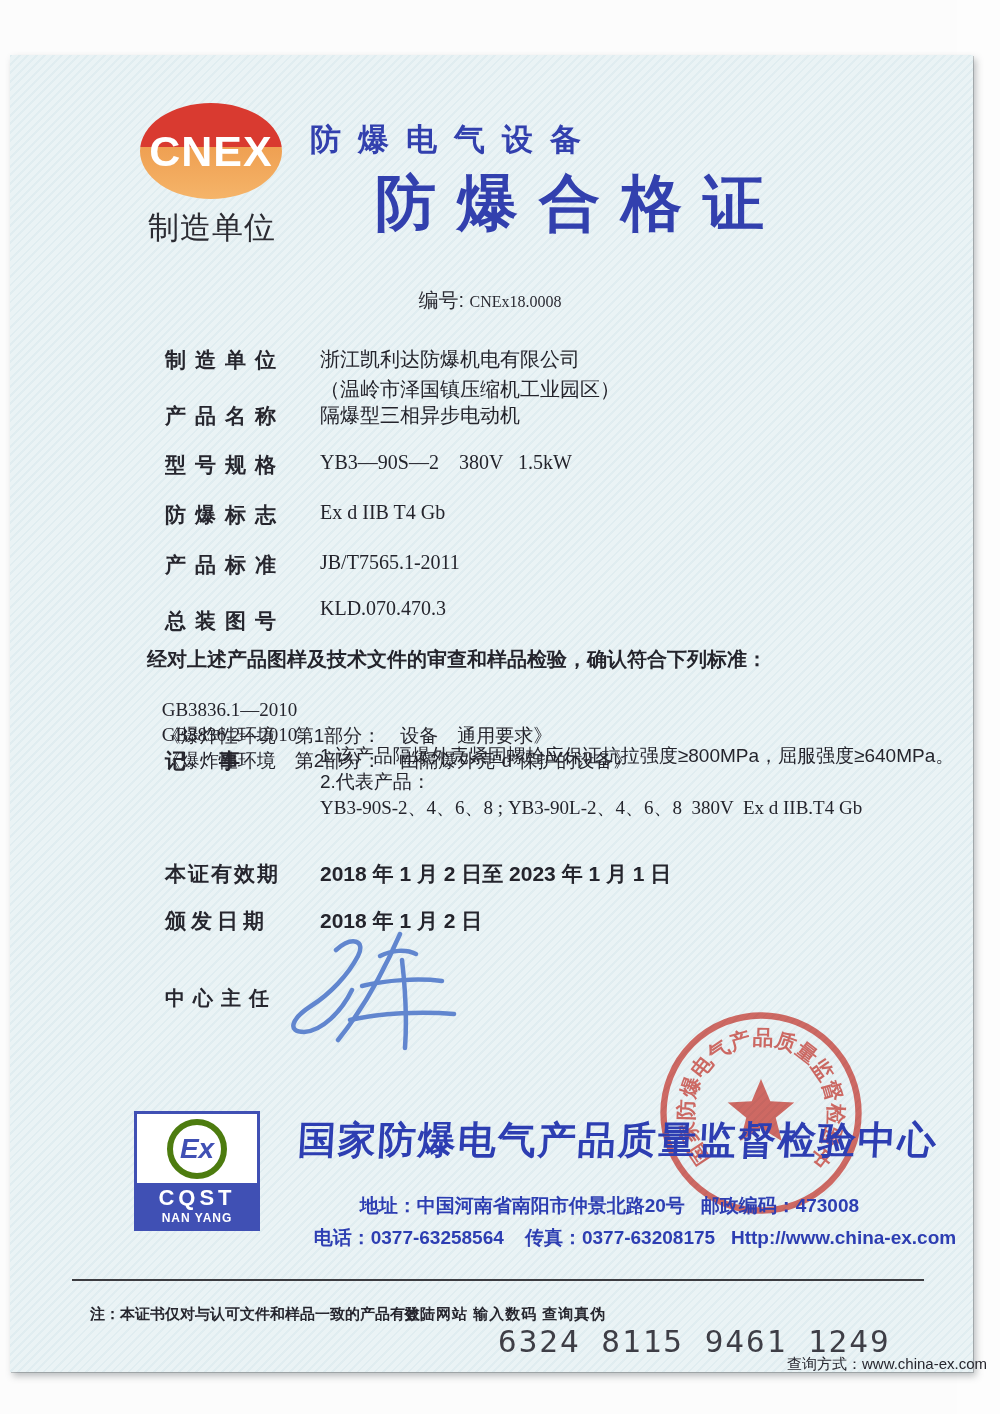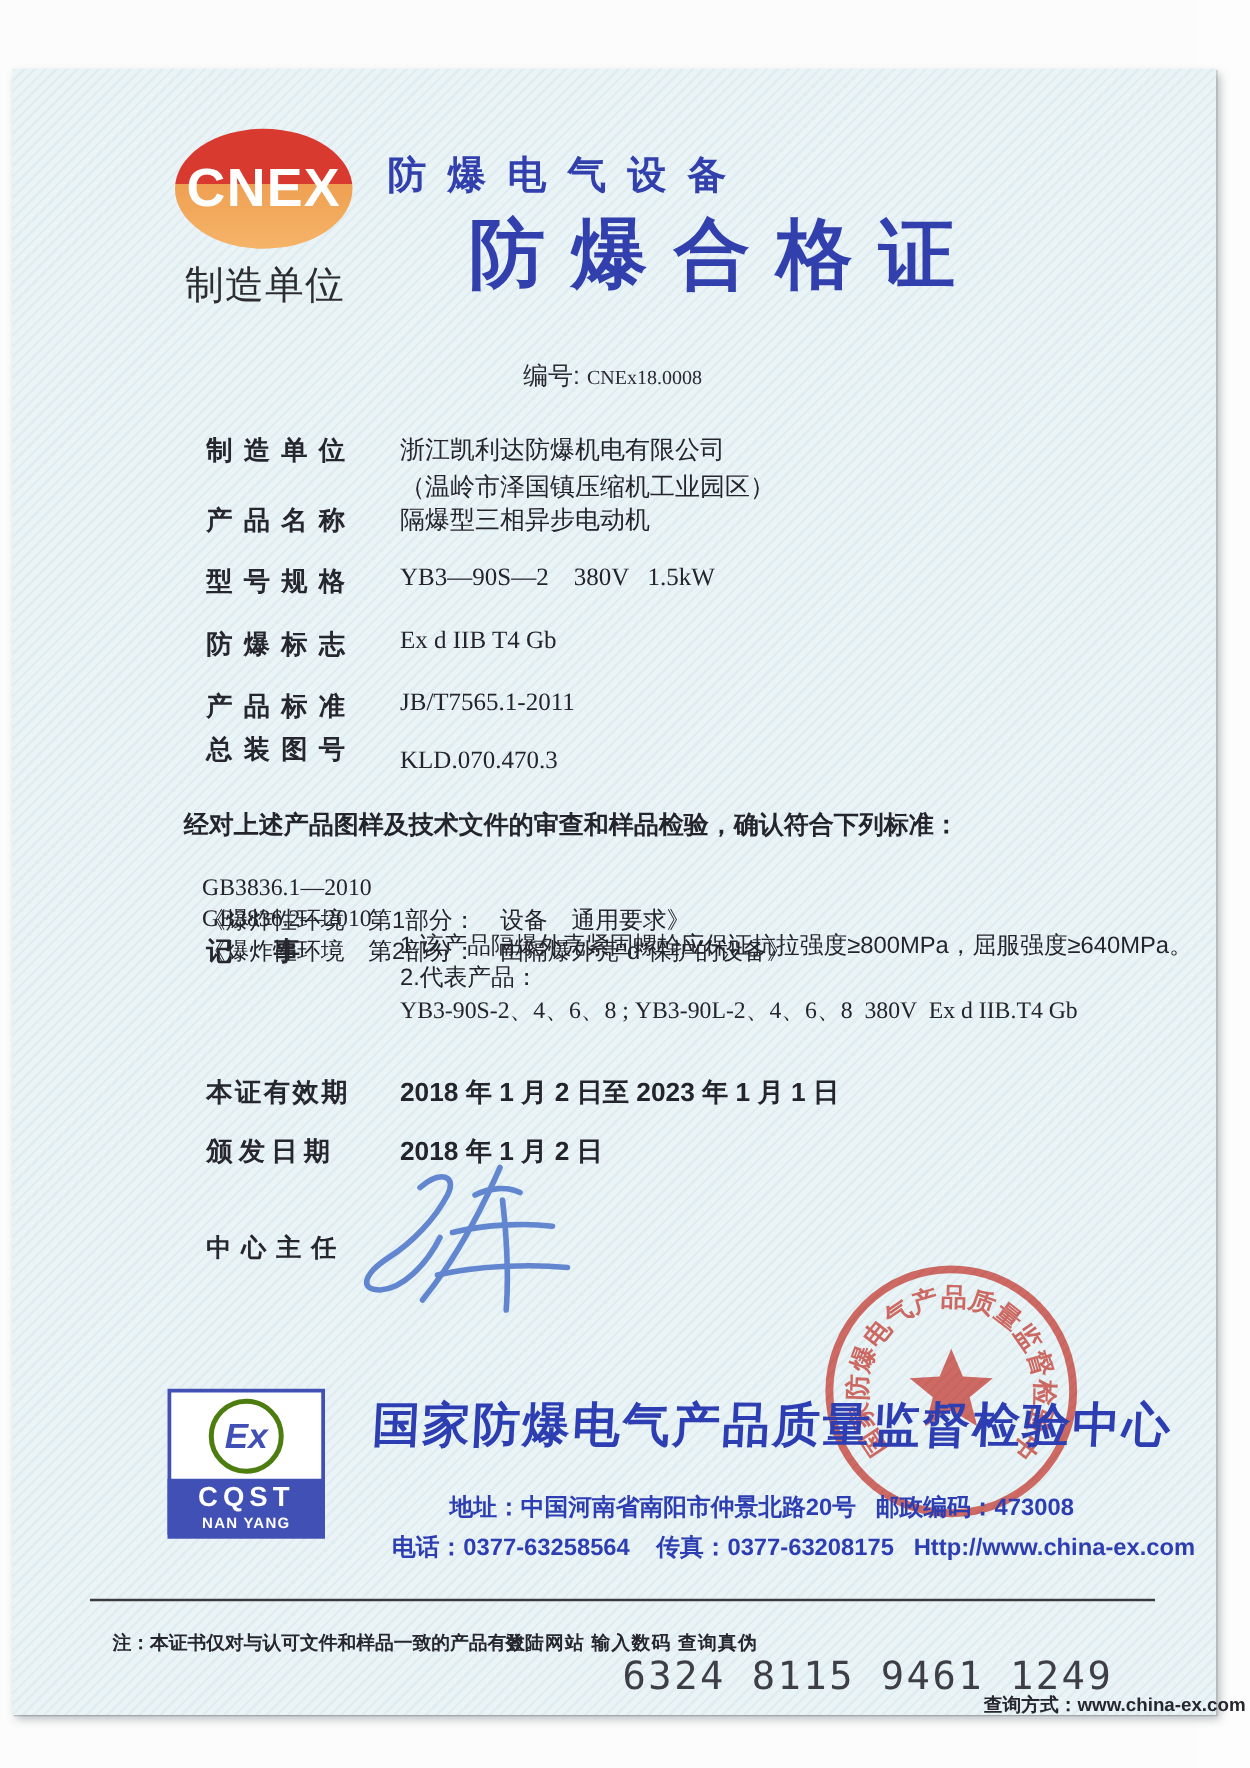--- a/index.html
+++ b/index.html
@@ -27,32 +27,32 @@
   .val{left:310px;font-size:20px;color:#24242c;white-space:pre;}
   .serif{font-family:"Liberation Serif","DejaVu Serif",serif;}
   .std{font-size:19px;color:#24242c;white-space:pre;}
   .intro{left:137px;top:591px;font-size:20px;font-weight:600;color:#24242c;}
   .rem{font-size:19px;}
   .footer-org{left:288px;top:1060px;width:625px;font-size:38px;font-weight:bold;color:#2d3eb2;
     letter-spacing:2px;white-space:nowrap;transform:skewX(-3deg);}
   .f-line{font-size:19px;font-weight:bold;color:#2d3eb2;white-space:pre;}
   .ex-logo{left:124px;top:1056px;width:126px;height:120px;background:#fff;border:3px solid #4050b4;
     box-sizing:border-box;display:flex;flex-direction:column;align-items:center;}
-  .ex-circle{margin-top:5px;width:60px;height:60px;border:4px solid #4d7c0f;border-radius:50%;
+  .ex-circle{margin-top:5px;width:60px;height:60px;border:6px solid #4d7c0f;border-radius:50%;
     box-sizing:border-box;display:flex;align-items:center;justify-content:center;
     color:#4050b4;font-size:28px;font-weight:bold;font-style:italic;}
   .ex-bottom{margin-top:4px;width:126px;flex:1;background:#4050b4;color:#fff;text-align:center;
     margin-left:-3px;margin-right:-3px;padding-top:2px;}
   .ex-bottom .l1{font-size:22px;letter-spacing:4px;font-weight:bold;}
   .ex-bottom .l2{font-size:12px;letter-spacing:1px;font-weight:bold;}
   .divider{left:62px;top:1224px;width:852px;height:2px;background:#3c3c40;}
   .note{font-size:15px;font-weight:bold;color:#26262e;white-space:pre;}
   .code{left:488px;top:1268px;font-size:31px;color:#3e3e46;font-family:"DejaVu Sans Mono","Liberation Mono",monospace;
     letter-spacing:2px;white-space:pre;}
-  .query{left:752px;top:1283px;font-size:15px;font-weight:bold;color:#26262e;white-space:pre;}
+  .query{left:752px;top:1283px;font-size:15px;font-weight:normal;color:#26262e;white-space:pre;}
   .stamp-svg{left:645px;top:952px;width:212px;height:212px;mix-blend-mode:multiply;opacity:.88;}
   .sig-svg{left:268px;top:873px;width:200px;height:138px;}
 </style>
 </head>
 <body>
 
 <div class="canvas">
   <div class="paper">
 
     <div class="abs cnex-logo">
@@ -75,21 +75,21 @@
 
     <div class="abs lbl" style="top:396px">型号规格</div>
     <div class="abs val serif" style="top:396px">YB3—90S—2    380V   1.5kW</div>
 
     <div class="abs lbl" style="top:446px">防爆标志</div>
     <div class="abs val serif" style="top:446px">Ex d IIB T4 Gb</div>
 
     <div class="abs lbl" style="top:496px">产品标准</div>
     <div class="abs val serif" style="top:496px">JB/T7565.1-2011</div>
 
-    <div class="abs lbl" style="top:530px">总装图号</div>
+    <div class="abs lbl" style="top:552px">总装图号</div>
     <div class="abs val serif" style="top:542px">KLD.070.470.3</div>
 
     <div class="abs intro">经对上述产品图样及技术文件的审查和样品检验，确认符合下列标准：</div>
     <div class="abs std" style="left:120px;top:620px">
       <span class="serif">GB3836.1—2010</span><span>　</span>
       <span>《爆炸性环境　第1部分：　设备　通用要求》</span>
     </div>
     <div class="abs std" style="left:120px;top:645px">
       <span class="serif">GB3836.2—2010</span><span>　</span>
       <span>《爆炸性环境　第2部分：　由隔爆外壳“d”保护的设备》</span>

